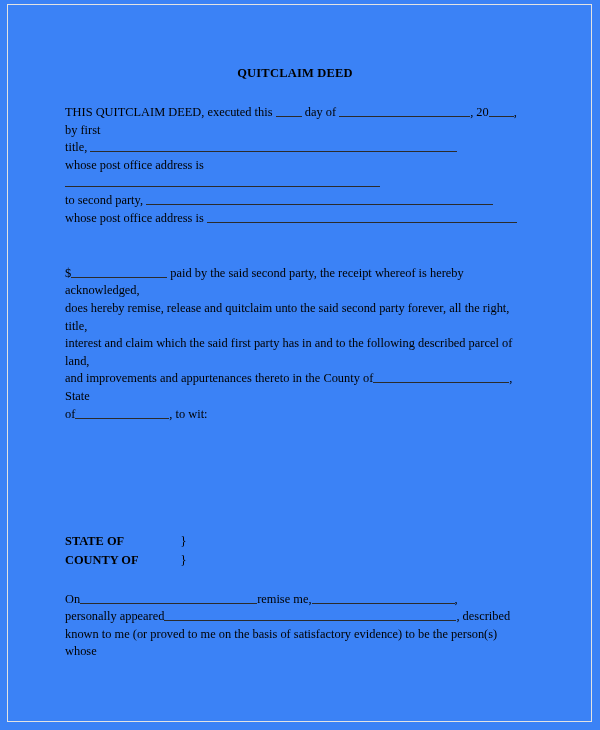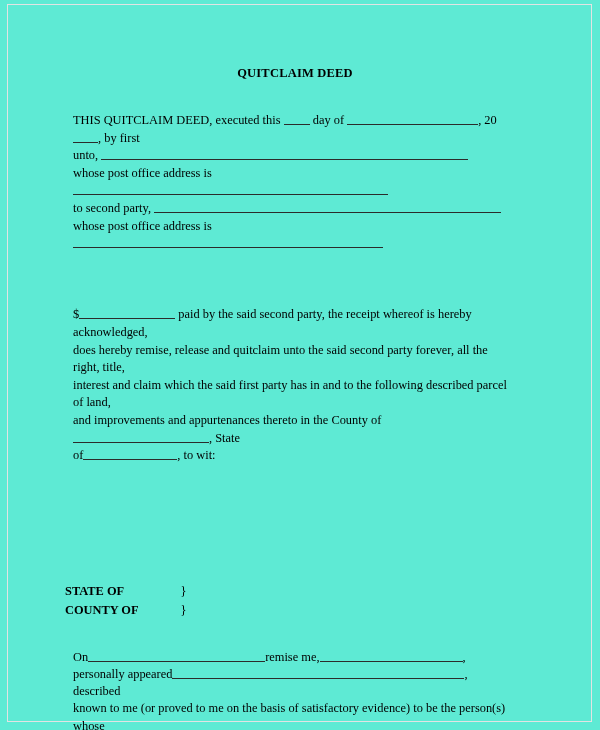--- a/index.html
+++ b/index.html
@@ -14,21 +14,21 @@
     font-family: "Liberation Serif", "DejaVu Serif", serif;
     color: #000000;
     overflow: hidden;
   }
 
   #page {
     position: relative;
     width: 600px;
     height: 730px;
     box-sizing: border-box;
-    background: #5eead4;
+    background: #3b82f6;
   }
 
   
   #page-border {
     position: absolute;
     left: 7px;
     top: 4px;
     width: 585px;
     height: 718px;
     box-sizing: border-box;
@@ -50,21 +50,21 @@
     letter-spacing: 0.2px;
     margin: 0;
     padding-top: 66px;
     padding-left: 8px;
   }
 
   .block {
     font-size: 12.4px;
     line-height: 17.6px;
     text-align: left;
-    margin: 8px;
+    margin: 0;
   }
 
   .block.tight { line-height: 17.2px; }
 
   
   .rule {
     display: inline-block;
     border-bottom: 1px solid #2b2b2b;
     height: 11px;
     vertical-align: baseline;
@@ -113,21 +113,21 @@
     <h1 class="doc-title">QUITCLAIM DEED</h1>
 
     <div class="gap-exec"></div>
 
     <p class="block">
       <span>THIS QUITCLAIM DEED, executed this</span>
       <span class="rule r-day"></span>
       <span>day of</span>
       <span class="rule r-month"></span><span>, 20</span><span class="rule r-year"></span><span>, by first</span><br>
 
-      <span>unto,</span>
+      <span>title,</span>
       <span class="rule r-party"></span><br>
 
       <span>whose post office address is</span><span class="rule r-addr1"></span><br>
 
       <span>to second party,</span>
       <span class="rule r-second"></span><br>
 
       <span>whose post office address is</span>
       <span class="rule r-addr2"></span>
     </p>

